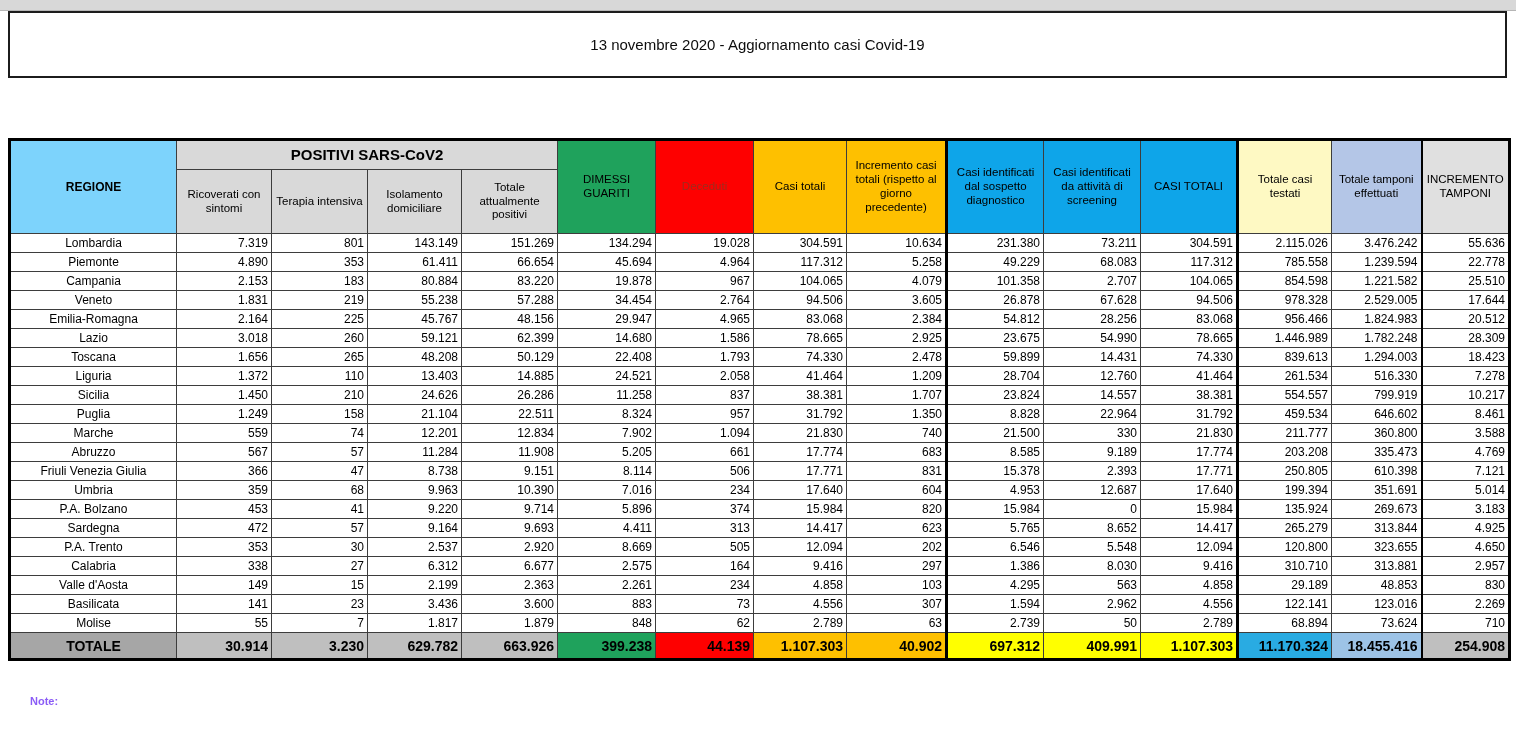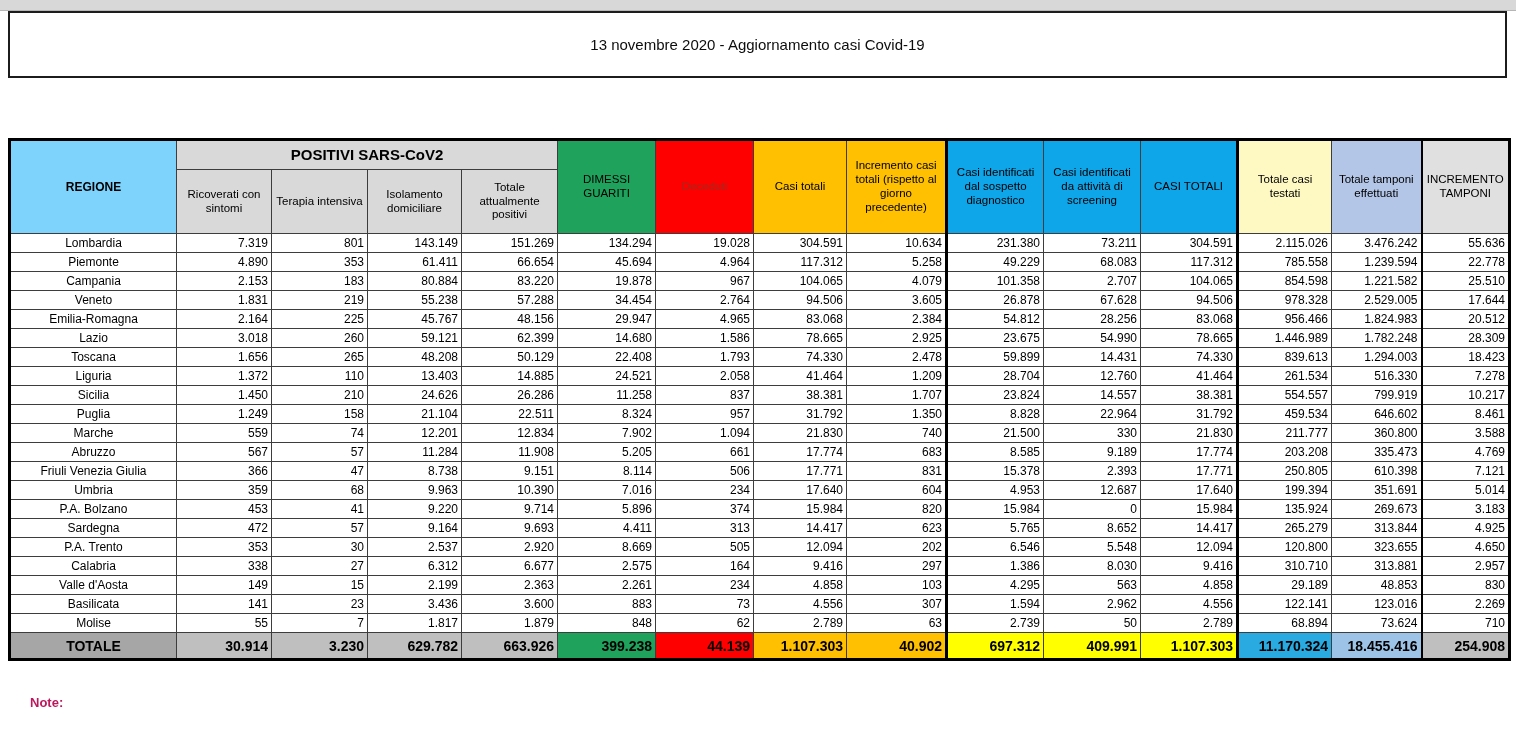--- a/index.html
+++ b/index.html
@@ -45,21 +45,21 @@
   tr.totale-row{height:27px;}
   tr.totale-row td{font-weight:bold;font-size:14px;}
   .t-label{background:#a6a6a6;text-align:center;}
   .t-gray{background:#bfbfbf;}
   .t-green{background:#1fa25c;}
   .t-red{background:#fe0000;}
   .t-orange{background:#fec000;}
   .t-yellow{background:#ffff00;}
   .t-cyan{background:#29abe2;}
   .t-blue{background:#9dc3e6;}
-  .note{position:absolute;left:30px;top:695px;font-size:13px;font-weight:bold;color:#be185d;}
+  .note{position:absolute;left:30px;top:695px;font-size:11px;font-weight:bold;color:#8b5cf6;}
 </style>
 </head>
 <body>
 
 <div class="top-strip"></div>
 
 <div class="title-box">
   <div class="title-line">13 novembre 2020 - Aggiornamento casi Covid-19</div>
 </div>
 

